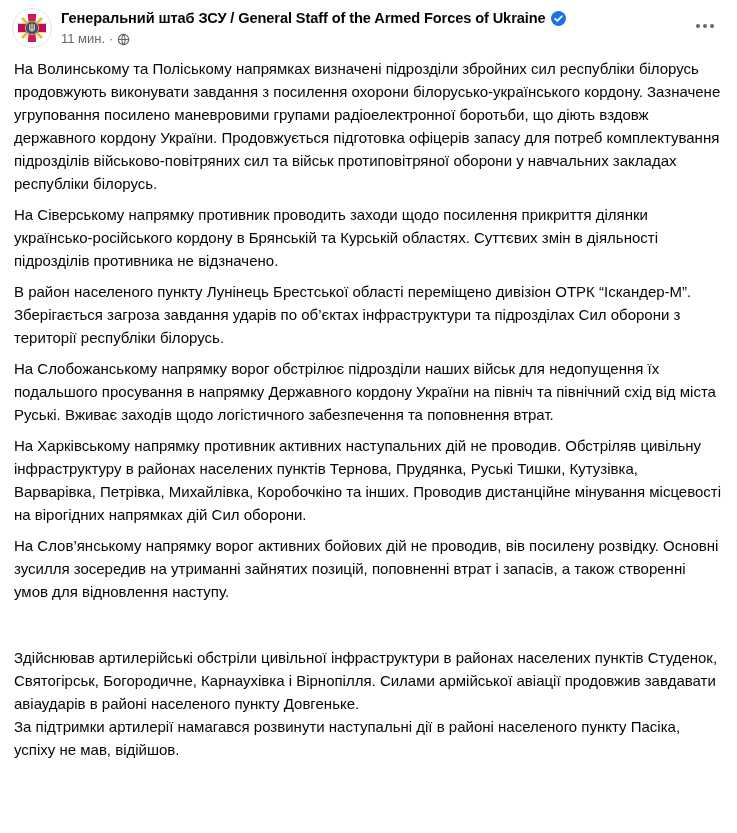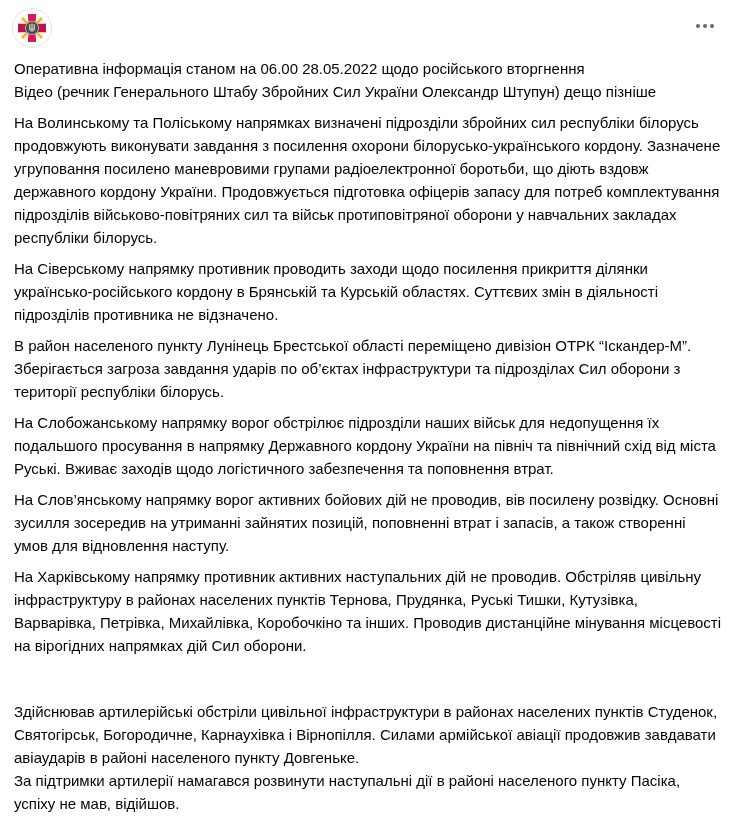--- a/index.html
+++ b/index.html
@@ -104,32 +104,48 @@
         <g fill="#ffd44d">
           <rect x="17.1" y="16.3" width="1.3" height="5.2"></rect>
           <rect x="19.35" y="15.6" width="1.3" height="6.4"></rect>
           <rect x="21.6" y="16.3" width="1.3" height="5.2"></rect>
           <rect x="17.1" y="21.2" width="5.8" height="1.2"></rect>
           <rect x="19.35" y="22.4" width="1.3" height="1.6"></rect>
         </g>
       </g>
     </svg>
 
+    <div class="header-text">
+      <div class="name-row">
+        <span class="page-name">Генеральний штаб ЗСУ / General Staff of the Armed Forces of Ukraine</span>
+        <svg class="verified-badge" width="15" height="15" viewBox="0 0 16 16" aria-hidden="true">
+          <circle cx="8" cy="8" r="8" fill="#1b74e4"></circle>
+          <path d="M4.4 8.3 L6.8 10.6 L11.6 5.6" fill="none" stroke="#ffffff" stroke-width="1.9" stroke-linecap="round" stroke-linejoin="round"></path>
+        </svg>
+      </div>
+      <div class="meta-row">
+        <span class="timestamp">11 мин.</span>
+        <span class="meta-sep">·</span>
+        <svg class="globe" width="13" height="13" viewBox="0 0 16 16" aria-hidden="true">
+          <circle cx="8" cy="8" r="6.4" fill="none" stroke="#65676b" stroke-width="1.5"></circle>
+          <path d="M1.6 8 H14.4 M8 1.6 C10.8 4.2 10.8 11.8 8 14.4 C5.2 11.8 5.2 4.2 8 1.6 Z" fill="none" stroke="#65676b" stroke-width="1.3"></path>
+        </svg>
+      </div>
+    </div>
 
     <button class="more-button" aria-label="more options">
       <span class="dot"></span>
       <span class="dot"></span>
       <span class="dot"></span>
     </button>
   </div>
 
   <div class="post-body">
-      <div class="para">Оперативна інформація станом на 06.00 28.05.2022 щодо російського вторгнення<br>Відео (речник Генерального Штабу Збройних Сил України Олександр Штупун) дещо пізніше</div>
       <div class="para">На Волинському та Поліському напрямках визначені підрозділи збройних сил республіки білорусь продовжують виконувати завдання з посилення охорони білорусько-українського кордону. Зазначене угруповання посилено маневровими групами радіоелектронної боротьби, що діють вздовж державного кордону України. Продовжується підготовка офіцерів запасу для потреб комплектування підрозділів військово-повітряних сил та військ протиповітряної оборони у навчальних закладах республіки білорусь.</div>
       <div class="para">На Сіверському напрямку противник проводить заходи щодо посилення прикриття ділянки українсько-російського кордону в Брянській та Курській областях. Суттєвих змін в діяльності підрозділів противника не відзначено.</div>
       <div class="para">В район населеного пункту Лунінець Брестської області переміщено дивізіон ОТРК “Іскандер-М”. Зберігається загроза завдання ударів по об’єктах інфраструктури та підрозділах Сил оборони з території республіки білорусь.</div>
       <div class="para">На Слобожанському напрямку ворог обстрілює підрозділи наших військ для недопущення їх подальшого просування в напрямку Державного кордону України на північ та північний схід від міста Руські. Вживає заходів щодо логістичного забезпечення та поповнення втрат.</div>
+      <div class="para">На Харківському напрямку противник активних наступальних дій не проводив. Обстріляв цивільну інфраструктуру в районах населених пунктів Тернова, Прудянка, Руські Тишки, Кутузівка, Варварівка, Петрівка, Михайлівка, Коробочкіно та інших. Проводив дистанційне мінування місцевості на вірогідних напрямках дій Сил оборони.</div>
       <div class="para">На Слов’янському напрямку ворог активних бойових дій не проводив, вів посилену розвідку. Основні зусилля зосередив на утриманні зайнятих позицій, поповненні втрат і запасів, а також створенні умов для відновлення наступу.</div>
-      <div class="para">На Харківському напрямку противник активних наступальних дій не проводив. Обстріляв цивільну інфраструктуру в районах населених пунктів Тернова, Прудянка, Руські Тишки, Кутузівка, Варварівка, Петрівка, Михайлівка, Коробочкіно та інших. Проводив дистанційне мінування місцевості на вірогідних напрямках дій Сил оборони.</div>
       <div class="para">Здійснював артилерійські обстріли цивільної інфраструктури в районах населених пунктів Студенок, Святогірськ, Богородичне, Карнаухівка і Вірнопілля. Силами армійської авіації продовжив завдавати авіаударів в районі населеного пункту Довгеньке.<br>За підтримки артилерії намагався розвинути наступальні дії в районі населеного пункту Пасіка, успіху не мав, відійшов.</div>
     </div>
 
 </div>
 
 </body></html>

